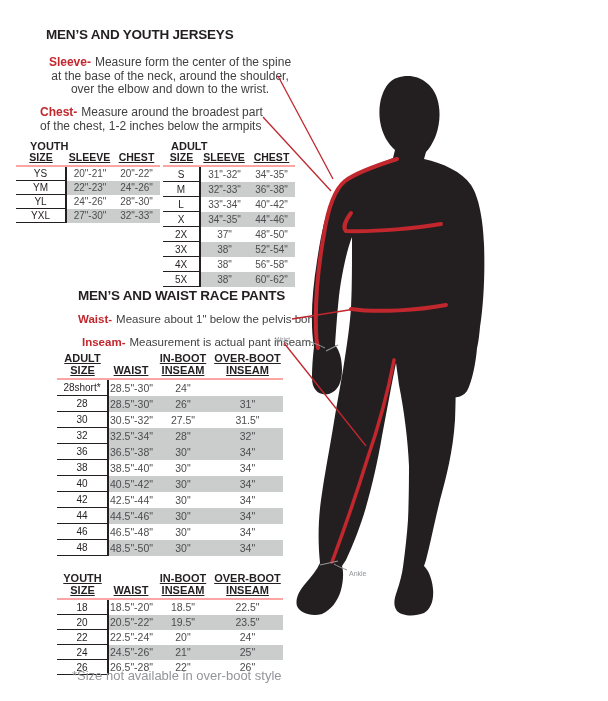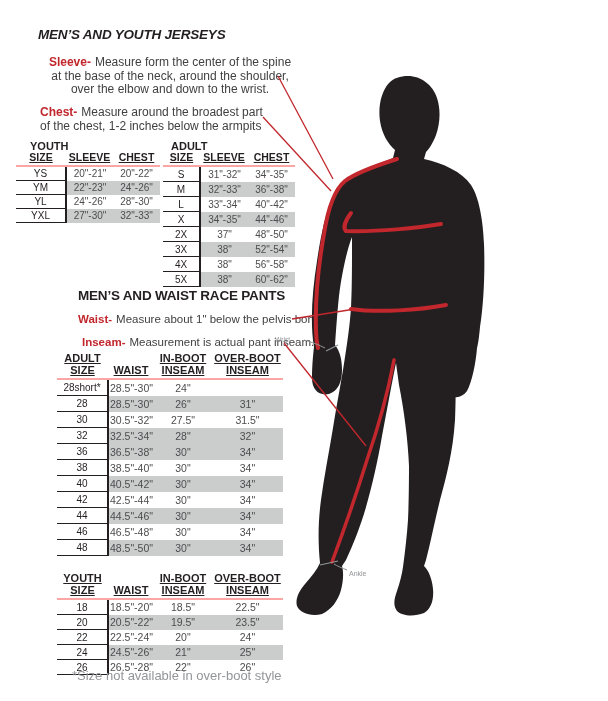--- a/index.html
+++ b/index.html
@@ -42,21 +42,21 @@
   table.pa td{height:15px;}
   table.py td{height:14px;text-align:center;}
 
   svg#figure{position:absolute;left:0;top:0;pointer-events:none;}
 </style>
 </head>
 <body>
 
 <div id="page">
 
-  <div class="abs h1" style="left:38px;top:27px;font-style:italic;">MEN’S AND YOUTH JERSEYS</div>
+  <div class="abs h1" style="left:46px;top:27px;">MEN’S AND YOUTH JERSEYS</div>
 
   <div class="abs note" style="left:40px;top:56px;width:260px;text-align:center;">
     <span class="term">Sleeve-</span><span class="ntext">Measure form the center of the spine
 at the base of the neck, around the shoulder,
 over the elbow and down to the wrist.</span>
   </div>
 
   <div class="abs note" style="left:40px;top:106px;width:260px;">
     <span class="term">Chest-</span><span class="ntext">Measure around the broadest part
 of the chest, 1-2 inches below the armpits</span>

